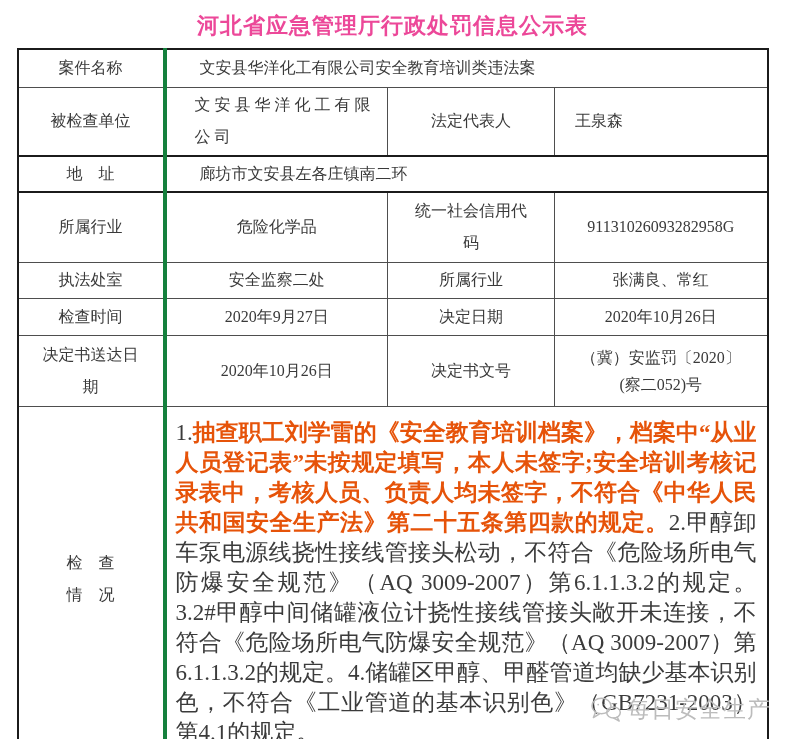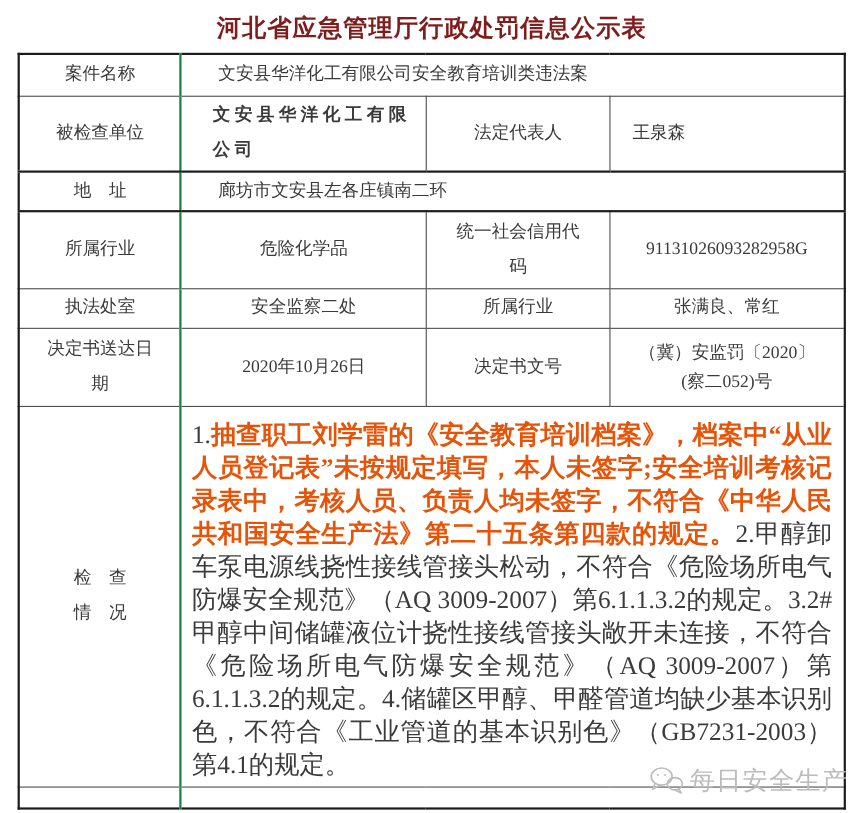--- a/index.html
+++ b/index.html
@@ -10,48 +10,47 @@
     width: 785px; height: 739px;
     overflow: hidden;
     background: #ffffff;
   }
   .doc-title {
     padding-top: 11px;
     text-align: center;
     font-family: "Liberation Sans", "DejaVu Sans", sans-serif;
     font-size: 22px;
     font-weight: 700;
-    color: #7f1d1d;
+    color: #ec4899;
     letter-spacing: 1px;
   }
   table.penalty-table {
     width: 750px;
     margin: 7px auto 0 auto;
     border-collapse: collapse;
     table-layout: fixed;
     border: 2px solid #1b1b1b;
     font-size: 16px;
   }
   td {
     border: 1px solid #4e4e4e;
     vertical-align: middle;
     text-align: center;
     line-height: 30px;
   }
   td.lbl { padding: 0 18px; color: #3a3a3a; line-height: 32px; }
   td.lbl3 { padding: 0 22px; line-height: 32px; }
-  td.col1 { border-right: 2px solid #15803d; margin-left: 31px; }
+  td.col1 { border-right: 4px solid #15803d; margin-left: 31px; }
   tr.thick-bottom td { border-bottom: 2px solid #1b1b1b; }
   td.val-indent { text-align: left; padding-left: 33px; margin-left: 24px; }
   td.val-company {
     text-align: left;
     padding: 0 6px 0 28px;
     letter-spacing: 4px;
     line-height: 32px;
-    font-weight: bold;
   }
   td.val-name { text-align: left; padding-left: 20px; }
   td.val-docno { line-height: 27px; margin-left: 27px; }
   td.findings-cell {
     vertical-align: top;
     text-align: left;
     padding: 11px 10px 4px 9px;
   }
   .findings-text {
     font-size: 23px;
@@ -114,20 +113,26 @@
       <td>91131026093282958G</td>
     </tr>
 
     <tr style="height:36px">
       <td class="lbl col1">执法处室</td>
       <td>安全监察二处</td>
       <td class="lbl3">所属行业</td>
       <td>张满良、常红</td>
     </tr>
 
+    <tr style="height:37px">
+      <td class="lbl col1">检查时间</td>
+      <td>2020年9月27日</td>
+      <td class="lbl3">决定日期</td>
+      <td>2020年10月26日</td>
+    </tr>
 
     <tr style="height:71px">
       <td class="lbl col1">决定书送达日期</td>
       <td>2020年10月26日</td>
       <td class="lbl3">决定书文号</td>
       <td class="val-docno">
         <div>（冀）安监罚〔2020〕</div>
         <div>(察二052)号</div>
       </td>
     </tr>

